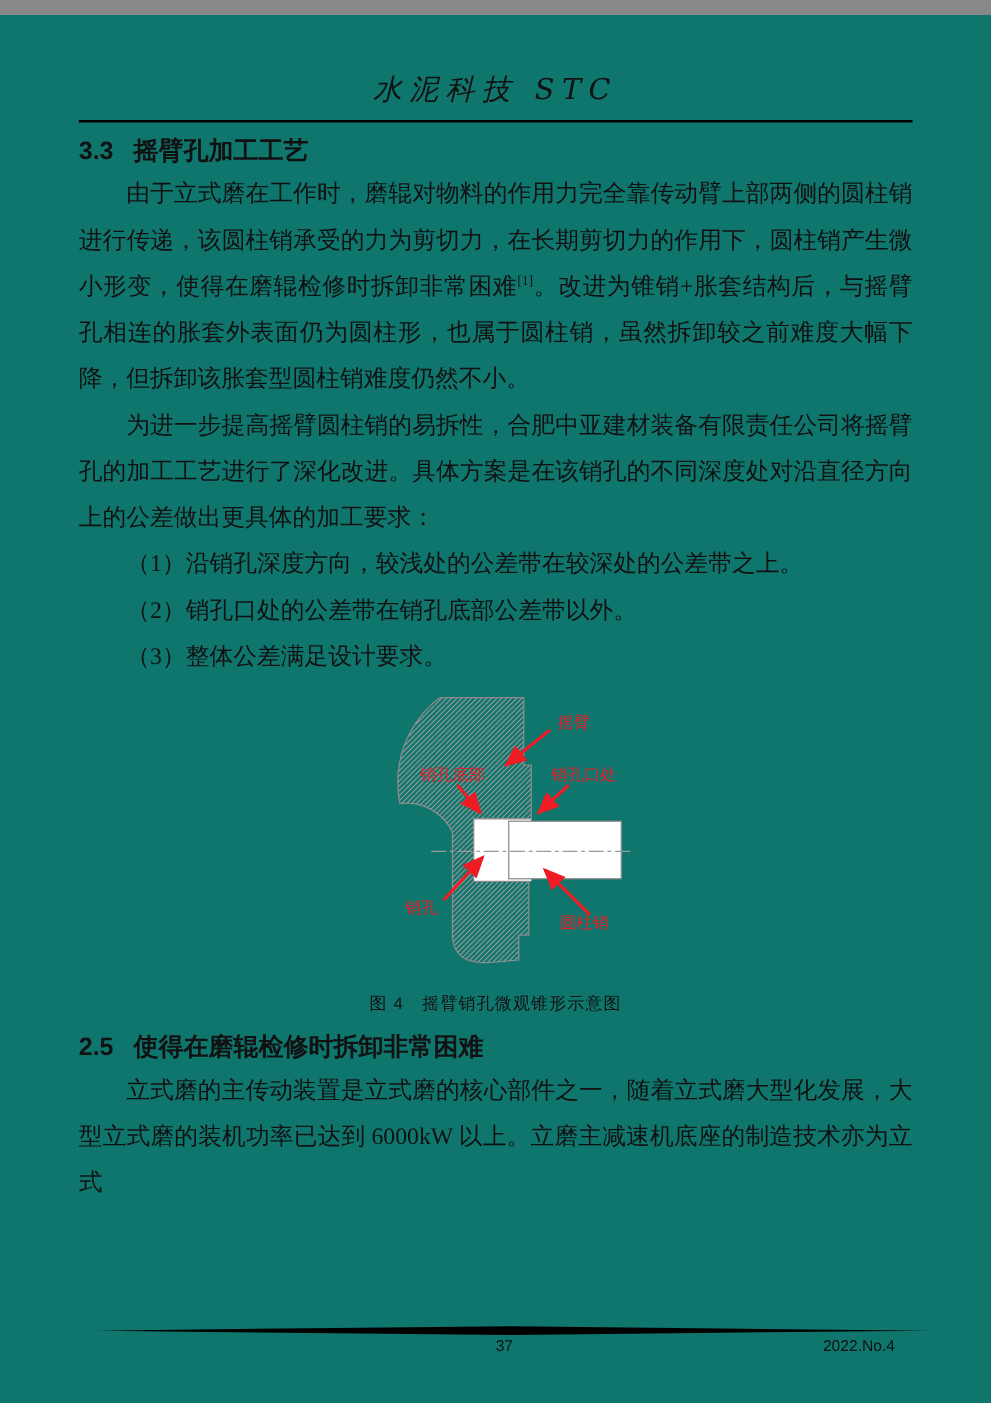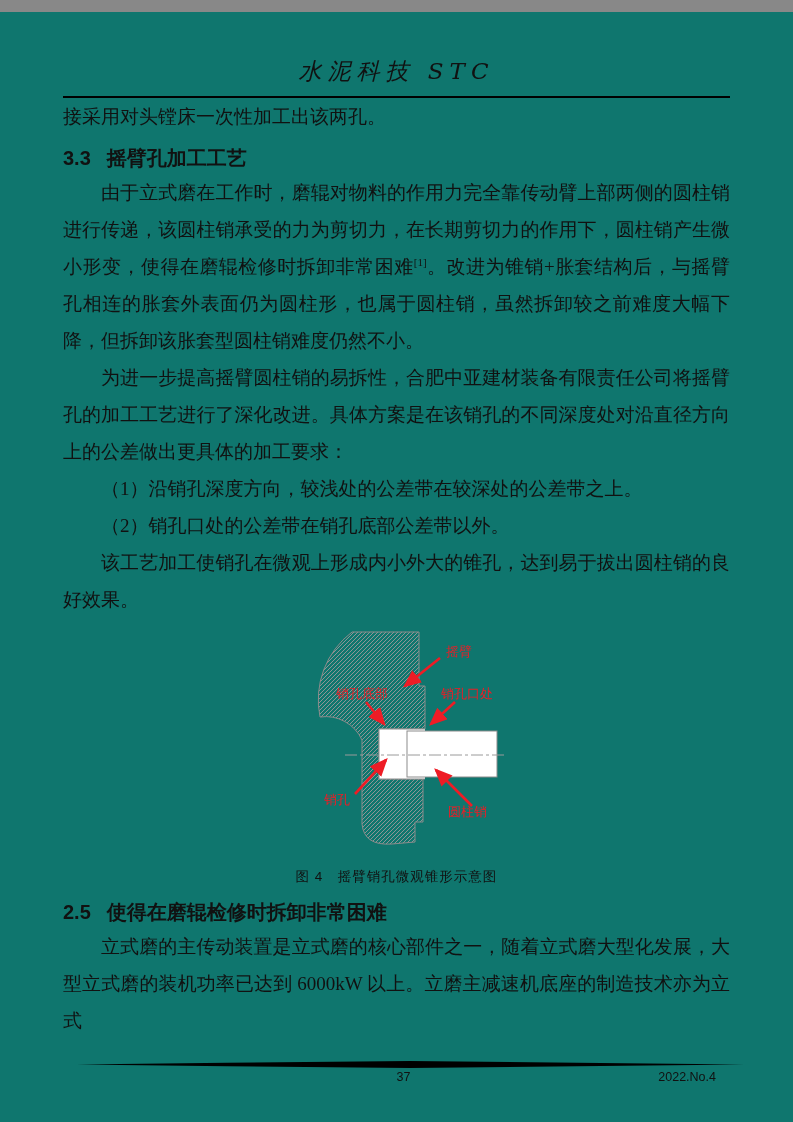--- a/index.html
+++ b/index.html
@@ -50,36 +50,35 @@
 </style>
 </head>
 <body>
 
 <div class="page">
   <div class="content">
 
     <div class="journal-title">水泥科技 STC</div>
     <div class="header-rule"></div>
 
-    <p class="body-p no-indent intro-line">接采用对头镗床一次性加工出该两孔。</p>
 
     <h2 class="sec">
       <span class="sec-num">3.3</span><span>摇臂孔加工工艺</span>
     </h2>
 
     <p class="body-p">
       <span>由于立式磨在工作时，磨辊对物料的作用力完全靠传动臂上部两侧的圆柱销进行传递，该圆柱销承受的力为剪切力，在长期剪切力的作用下，圆柱销产生微小形变，使得在磨辊检修时拆卸非常困难</span><sup class="ref">[1]</sup><span>。改进为锥销+胀套结构后，与摇臂孔相连的胀套外表面仍为圆柱形，也属于圆柱销，虽然拆卸较之前难度大幅下降，但拆卸该胀套型圆柱销难度仍然不小。</span>
     </p>
 
     <p class="body-p">为进一步提高摇臂圆柱销的易拆性，合肥中亚建材装备有限责任公司将摇臂孔的加工工艺进行了深化改进。具体方案是在该销孔的不同深度处对沿直径方向上的公差做出更具体的加工要求：</p>
 
     <div class="list-line">（1）沿销孔深度方向，较浅处的公差带在较深处的公差带之上。</div>
     <div class="list-line">（2）销孔口处的公差带在销孔底部公差带以外。</div>
+    <div class="list-line">（3）整体公差满足设计要求。</div>
 
-    <p class="body-p">该工艺加工使销孔在微观上形成内小外大的锥孔，达到易于拔出圆柱销的良好效果。</p>
 
     <div class="figure-wrap">
       <svg width="240" height="240" viewBox="0 0 240 240">
         <defs>
           <pattern id="hatch" width="8" height="8" patternUnits="userSpaceOnUse">
             <path d="M-1,9 L9,-1 M-2,6 L6,-2 M2,10 L10,2" stroke="#9a9a9a" stroke-width="0.9"></path>
           </pattern>
           <marker id="arrow" markerWidth="8" markerHeight="8" refX="6" refY="3" orient="auto">
             <path class="arrow-head" d="M0,0 L7,3 L0,6 Z"></path>
           </marker>

